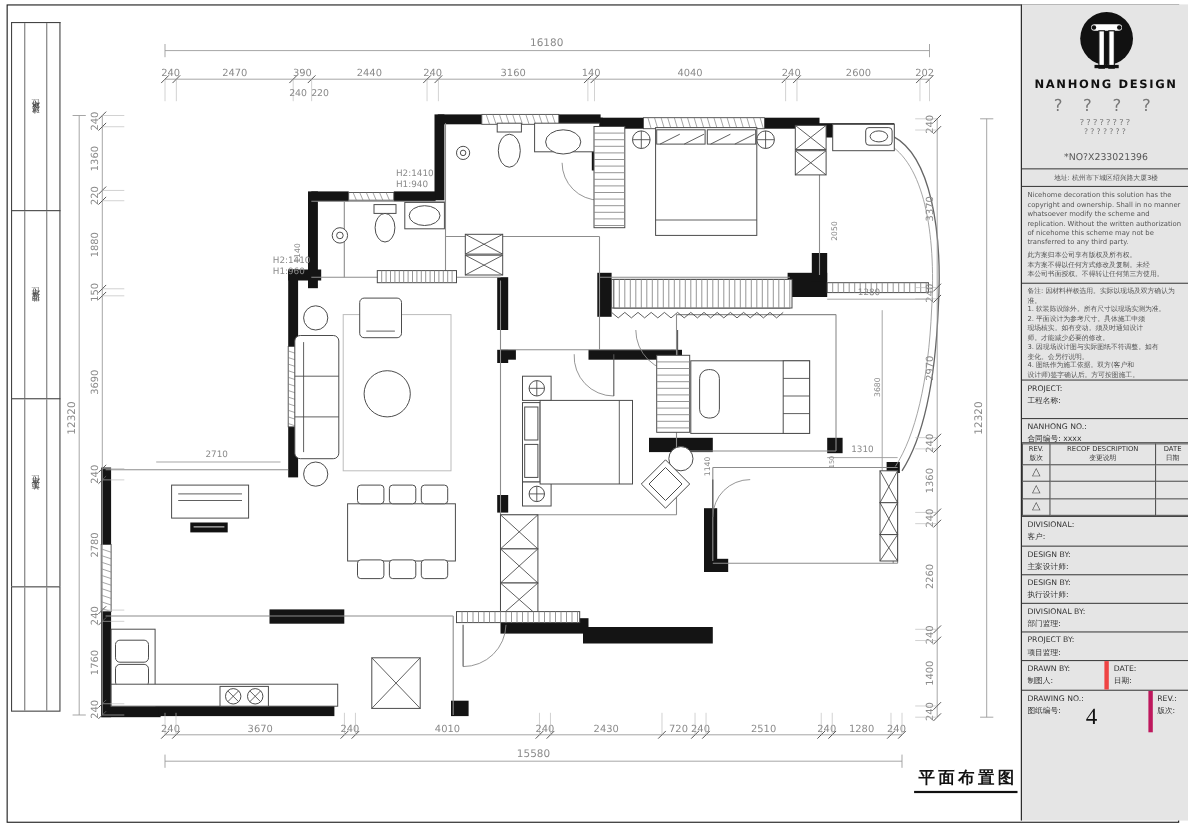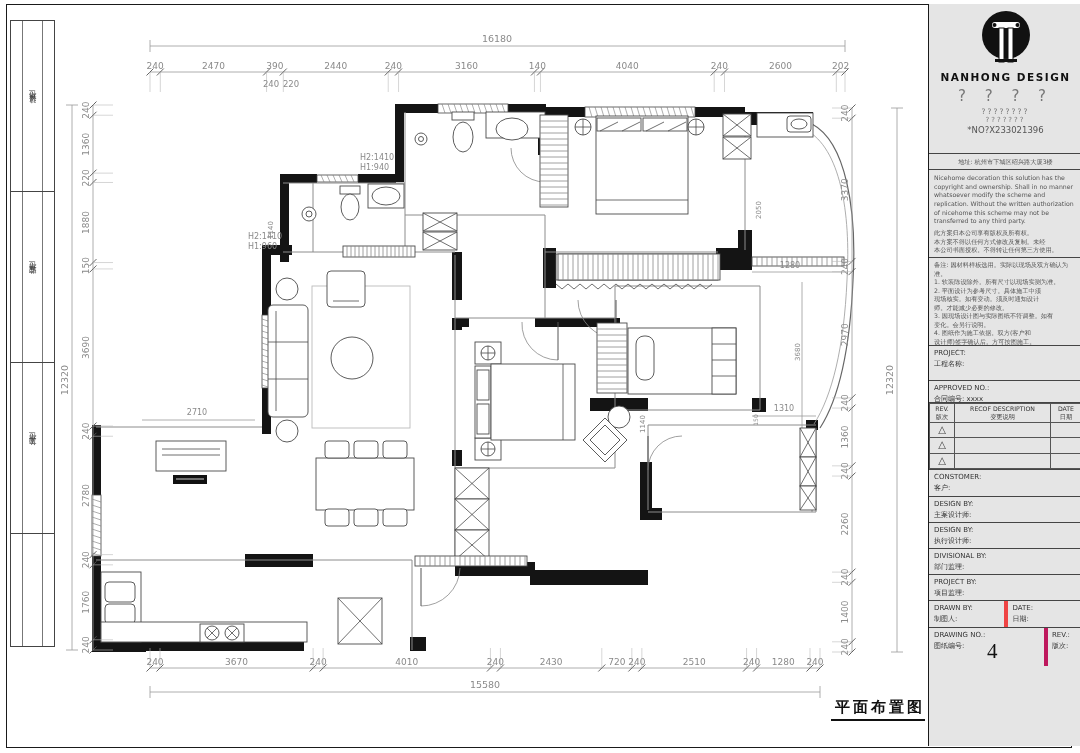--- a/index.html
+++ b/index.html
@@ -18,21 +18,21 @@
   .vtext{writing-mode:vertical-rl;transform:rotate(180deg);font-size:7.5px;letter-spacing:2px;color:#444}
 
   
   #tblock{position:absolute;left:928px;top:4px;width:154px;height:742px;border-left:1.5px solid #1a1a1a;background:#e5e5e5;color:#333;box-sizing:border-box}
   .s{border-bottom:1px solid #444;box-sizing:border-box;padding:2px 5px;overflow:hidden;position:relative}
   .sec-logo{height:150px;text-align:center;padding-top:6px}
   .logo-brand{font-size:10.5px;font-weight:bold;letter-spacing:1.5px;color:#111;margin-top:3px;white-space:nowrap}
   .q1{font-size:15px;letter-spacing:7px;color:#777;margin-top:4px}
   .q2{font-size:7.5px;letter-spacing:2px;color:#777;margin-top:2px}
   .q3{font-size:7px;letter-spacing:2px;color:#777}
-  .serial{font-size:8.5px;color:#555;margin-top:1px}
+  .serial{font-size:8.5px;color:#555;margin-top:14px}
   .sec-addr{height:16px;font-size:6.2px;color:#555;text-align:center;padding-top:4px;white-space:nowrap}
   .sec-copy{height:88px;font-size:6.2px;line-height:1.4;color:#555;padding-top:4px}
   .sec-copy .cn{margin-top:3px;white-space:pre-line}
   .sec-notes{height:88px;font-size:6.2px;line-height:1.38;color:#555;white-space:pre-line;padding-top:3px}
   .sec-field{font-size:7px;line-height:1.5;color:#333}
   .h35{height:35px}.h22{height:22px}.h38{height:38px}.h27{height:27px}.h26{height:26px}
   .sec-rev{height:67px;padding:0}
   .revtbl{width:100%;height:100%;border-collapse:collapse;font-size:6.2px;color:#333;text-align:center}
   .revtbl td,.revtbl th{border:1px solid #555;font-weight:normal;padding:0;line-height:1.25}
   .revtbl .c1{width:24px}.revtbl .c3{width:30px}
@@ -720,21 +720,21 @@
 师。才能减少必要的修改。
 3. 因现场设计图与实际图纸不符调整。如有
 变化。会另行说明。
 4. 图纸作为施工依据。双方(客户和
 设计师)签字确认后。方可按图施工。</div>
     <div class="s sec-field h35">
       <div>PROJECT:</div>
       <div>工程名称:</div>
     </div>
     <div class="s sec-field h22">
-      <div>APPROVED NO.:</div>
+      <div>NANHONG NO.:</div>
       <div>合同编号: xxxx</div>
     </div>
     <div class="s sec-rev">
       <table class="revtbl">
         <tbody>
             <tr>
           <th class="c1"><span>REV.</span><br><span>版次</span></th>
           <th><span>RECOF DESCRIPTION</span><br><span>变更说明</span></th>
           <th class="c3"><span>DATE</span><br><span>日期</span></th>
         </tr>
@@ -750,21 +750,21 @@
             </tr>
         <tr>
               <td><span class="tri">△</span></td>
               <td></td>
               <td></td>
             </tr>
       </tbody>
         </table>
     </div>
     <div class="s sec-field h27">
-      <div>CONSTOMER:</div>
+      <div>DIVISIONAL:</div>
       <div>客户:</div>
     </div>
     <div class="s sec-field h26">
       <div>DESIGN BY:</div>
       <div>主案设计师:</div>
     </div>
     <div class="s sec-field h26">
       <div>DESIGN BY:</div>
       <div>执行设计师:</div>
     </div>

